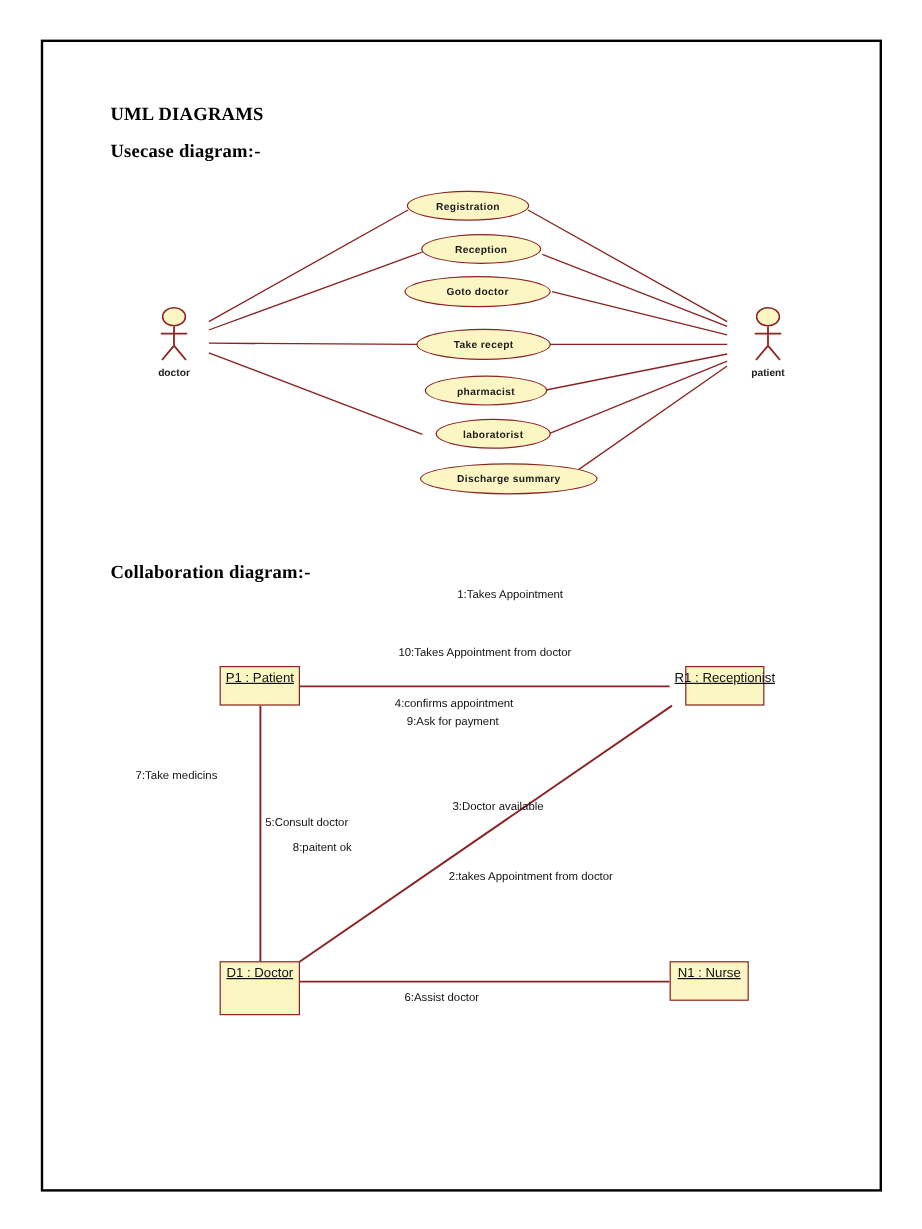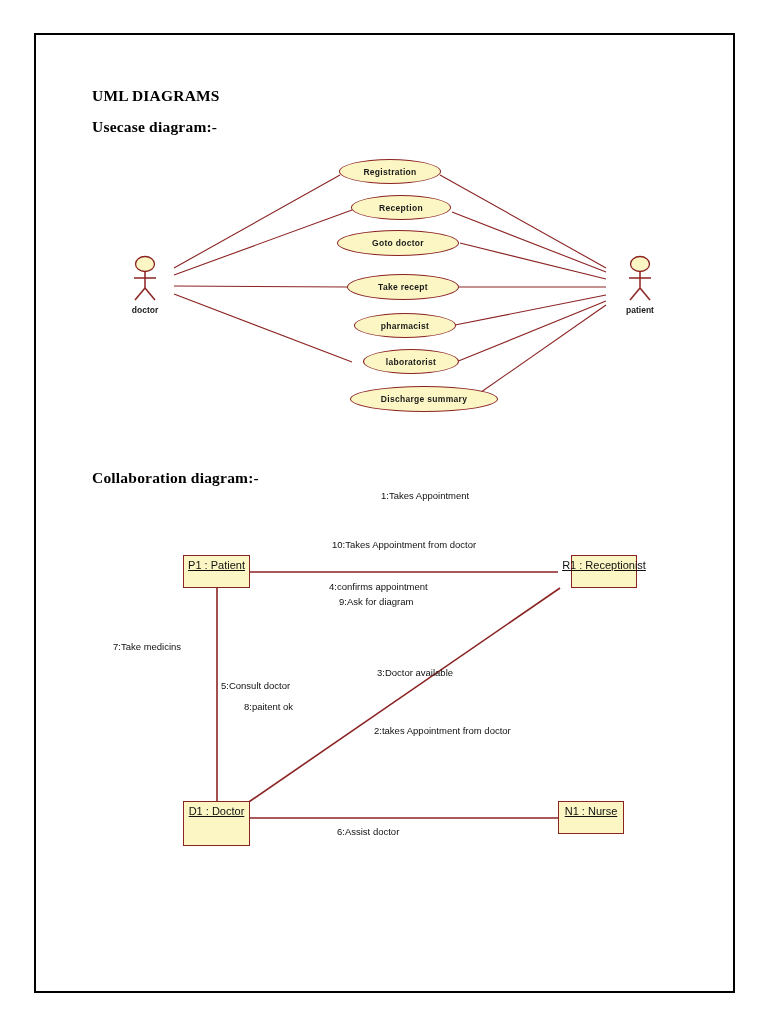--- a/index.html
+++ b/index.html
@@ -209,19 +209,19 @@
 <div class="cb-box" style="left:183px; top:801px; width:67px; height:45px;">
   <span>D1 : Doctor</span>
 </div>
 <div class="cb-box" style="left:558px; top:801px; width:66px; height:33px;">
   <span>N1 : Nurse</span>
 </div>
 
 <div class="cb-label" style="left:352px; top:490px;margin-left:29px;">1:Takes Appointment</div>
 <div class="cb-label" style="left:332px; top:539px;">10:Takes Appointment from doctor</div>
 <div class="cb-label" style="left:329px; top:581px;">4:confirms appointment</div>
-<div class="cb-label" style="left:339px; top:596px;">9:Ask for diagram</div>
+<div class="cb-label" style="left:339px; top:596px;">9:Ask for payment</div>
 <div class="cb-label" style="left:113px; top:641px;">7:Take medicins</div>
 <div class="cb-label" style="left:221px; top:680px;">5:Consult doctor</div>
 <div class="cb-label" style="left:224px; top:701px;margin-left:20px;">8:paitent ok</div>
 <div class="cb-label" style="left:377px; top:667px;">3:Doctor available</div>
 <div class="cb-label" style="left:374px; top:725px;">2:takes Appointment from doctor</div>
 <div class="cb-label" style="left:337px; top:826px;">6:Assist doctor</div>
 
 </body></html>

